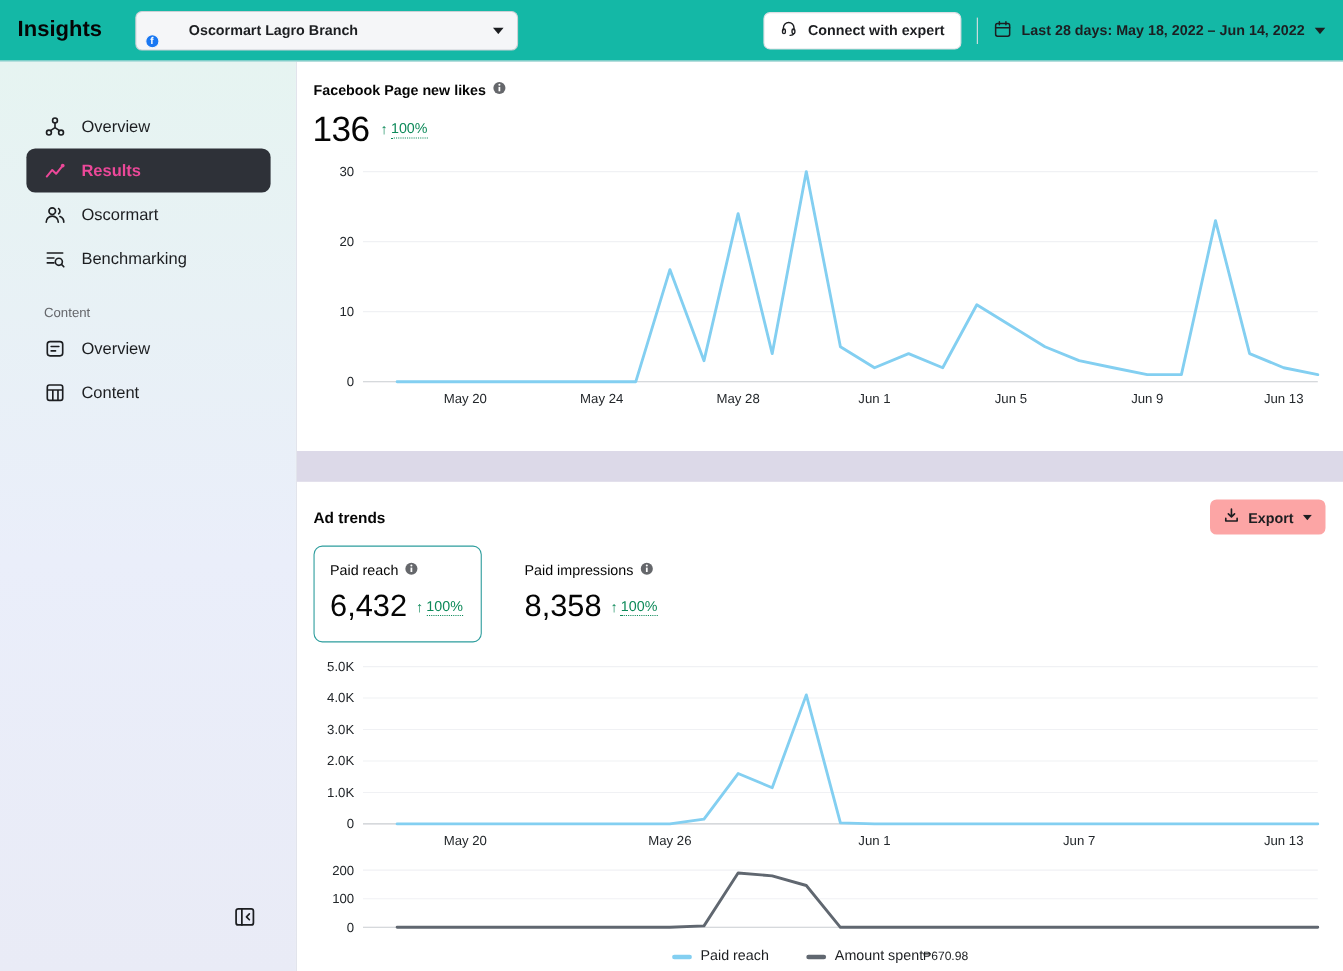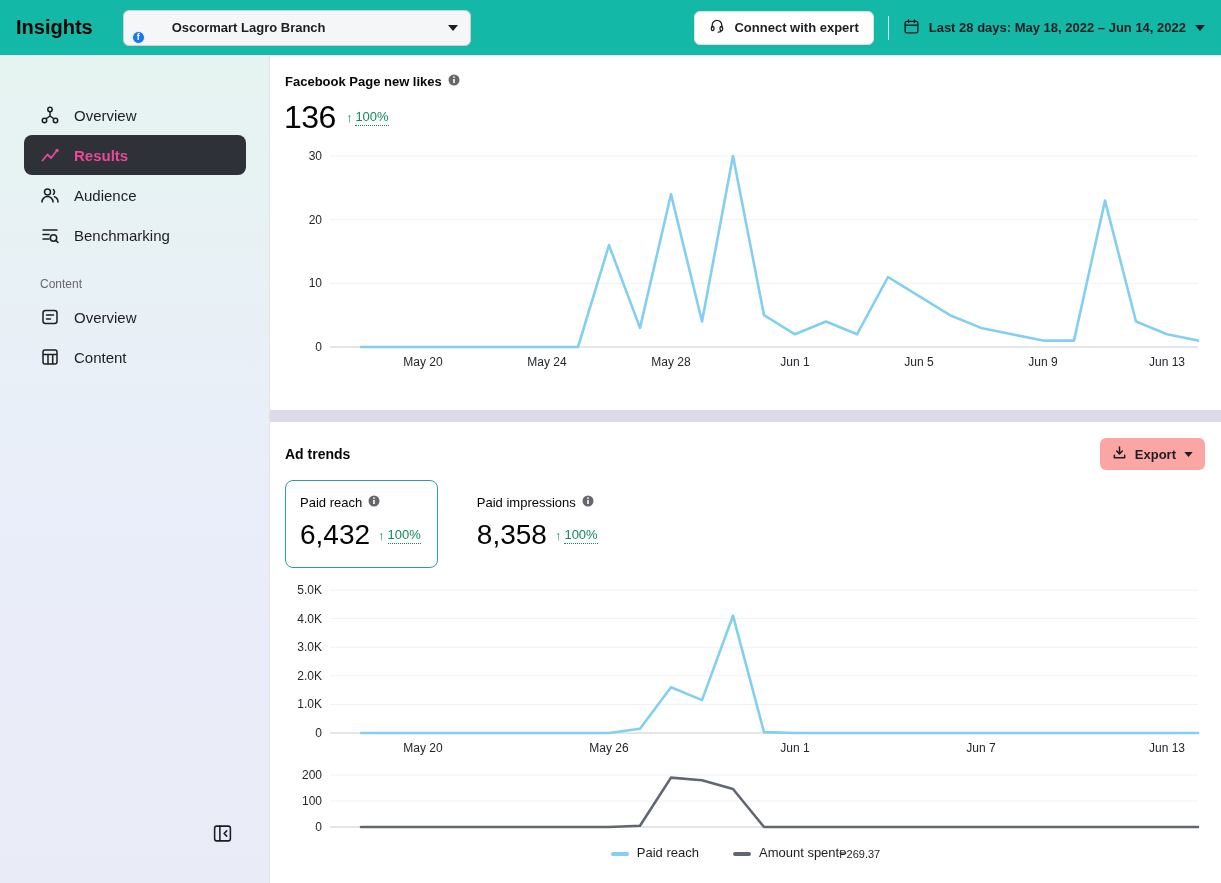--- a/index.html
+++ b/index.html
@@ -24,21 +24,21 @@
 
   
   .sidebar { position:absolute; top:56px; left:0; bottom:0; width:270px; background:linear-gradient(180deg,#e6f4f1 0%,#eaeefa 55%,#e9ebf6 100%); border-right:1px solid #e2e4ec; padding:39px 24px 0; }
   .nav-item { display:flex; align-items:center; gap:14px; height:40px; width:222px; border-radius:8px; padding:0 16px; font-size:15px; color:#1c1e21; text-align:left; }
   .nav-item .icon { display:flex; width:20px; flex:none; }
   .nav-item.selected { background:var(--selected-nav-bg,#2e3138); color:#ec4899; font-weight:700; }
   .section-label { margin:22px 0 6px 16px; font-size:12px; color:#65676b; }
   .collapse-btn { position:absolute; left:212px; bottom:36px; color:#1c1e21; display:flex; }
 
   
-  .main { position:absolute; top:56px; left:270px; right:0; bottom:0; background:#dcd9e8; display:flex; flex-direction:column; gap:12px; overflow:hidden; }
+  .main { position:absolute; top:56px; left:270px; right:0; bottom:0; background:#dcd9e8; display:flex; flex-direction:column; gap:28px; overflow:hidden; }
   .card { background:#fff; overflow:hidden; }
   .card-likes { height:354px; padding-top:16px; flex:none; }
   .card-adtrends { flex:1; padding-top:16px; }
 
   .card-title-row { display:flex; align-items:center; gap:6px; padding-left:15px; font-size:13px; font-weight:600; height:18px; }
   .big-row { display:flex; align-items:center; gap:10px; padding-left:14px; margin-top:6px; height:42px; }
   .big-value { font-size:32px; letter-spacing:-0.5px; }
   .delta { color:var(--positive-green,#0e8a5a); font-size:13px; display:flex; align-items:center; gap:3px; }
   .delta .pct { border-bottom:1px dotted currentColor; padding-bottom:1px; }
   .chart { margin-top:10px; line-height:0; }
@@ -138,21 +138,21 @@
 
   <button class="nav-item">
     <span class="icon">
       <svg viewBox="0 0 20 20" width="20" height="20" fill="none" stroke="currentColor" stroke-width="1.5" stroke-linecap="round">
         <circle cx="7.5" cy="7" r="3"></circle>
         <path d="M2 17 a5.5 5.5 0 0 1 11 0"></path>
         <path d="M13.3 4.6 a3 3 0 0 1 0 4.8"></path>
         <path d="M14.5 11.8 a5.5 5.5 0 0 1 3.5 5.2"></path>
       </svg>
     </span>
-    <span>Audience</span>
+    <span>Oscormart</span>
   </button>
 
   <button class="nav-item">
     <span class="icon">
       <svg viewBox="0 0 20 20" width="20" height="20" fill="none" stroke="currentColor" stroke-width="1.5" stroke-linecap="round">
         <path d="M3 5 h14 M3 9.5 h6 M3 14 h6"></path>
         <circle cx="13.5" cy="13" r="3.2"></circle>
         <path d="M15.9 15.4 L18 17.5"></path>
       </svg>
     </span>
@@ -325,18 +325,18 @@
 
     <div class="legend">
       <div class="legend-item">
         <span class="swatch" style="background: rgb(131, 207, 241);"></span>
         <span>Paid reach</span>
       </div>
       <div class="legend-item">
         <span class="swatch" style="background: rgb(96, 103, 112);"></span>
         <span class="legend-text">
           <span>Amount spent</span>
-          <span class="legend-sub">₱269.37</span>
+          <span class="legend-sub">₱670.98</span>
         </span>
       </div>
     </div>
   </section>
 </main>
 
 </body></html>

